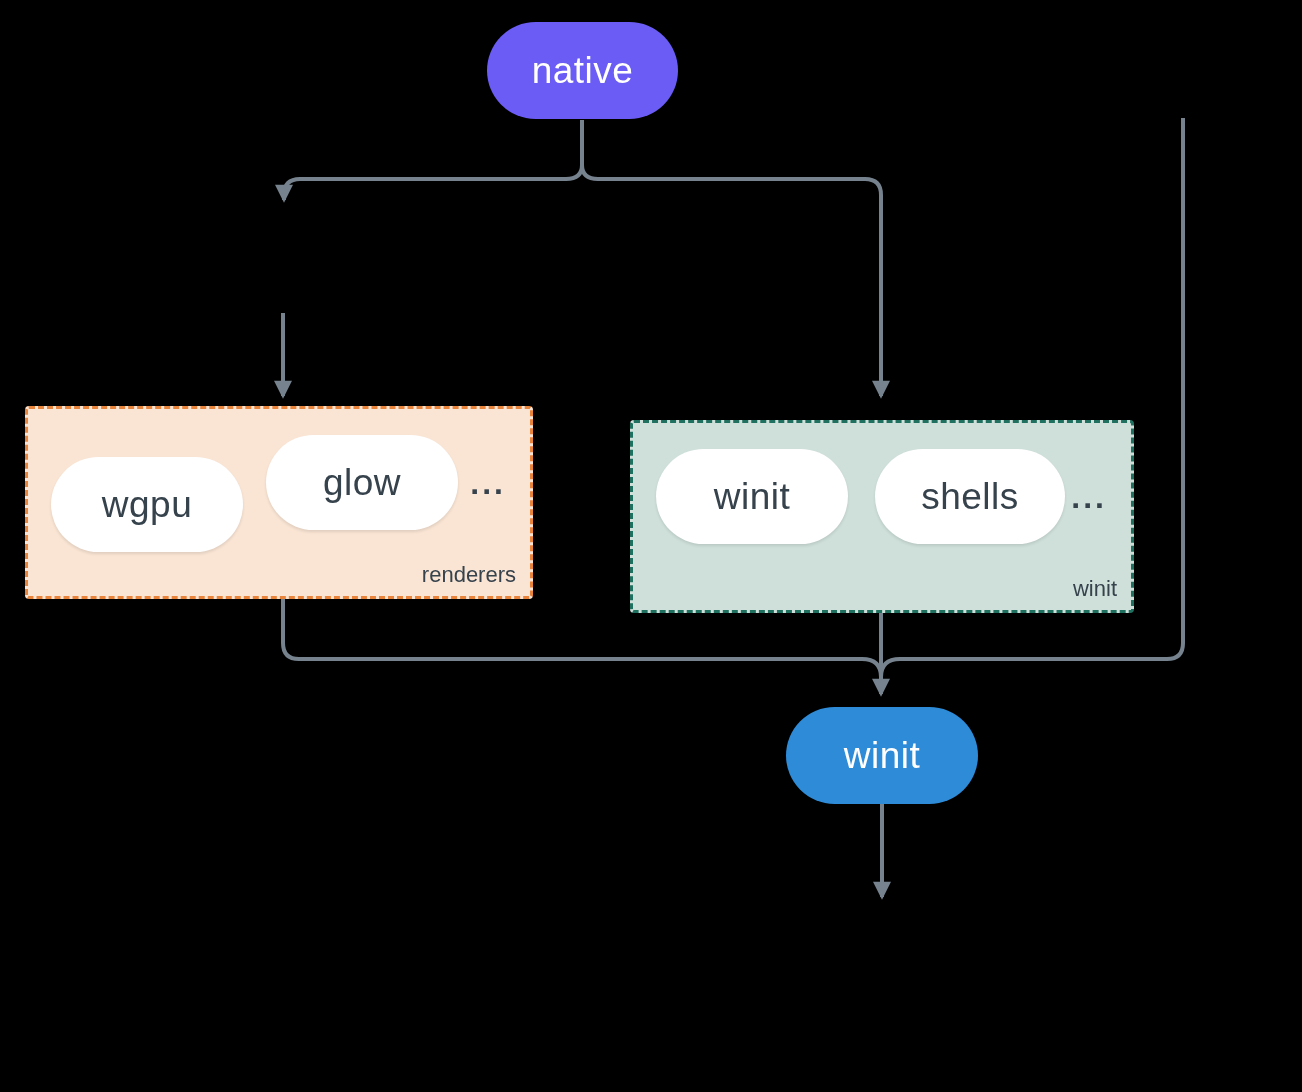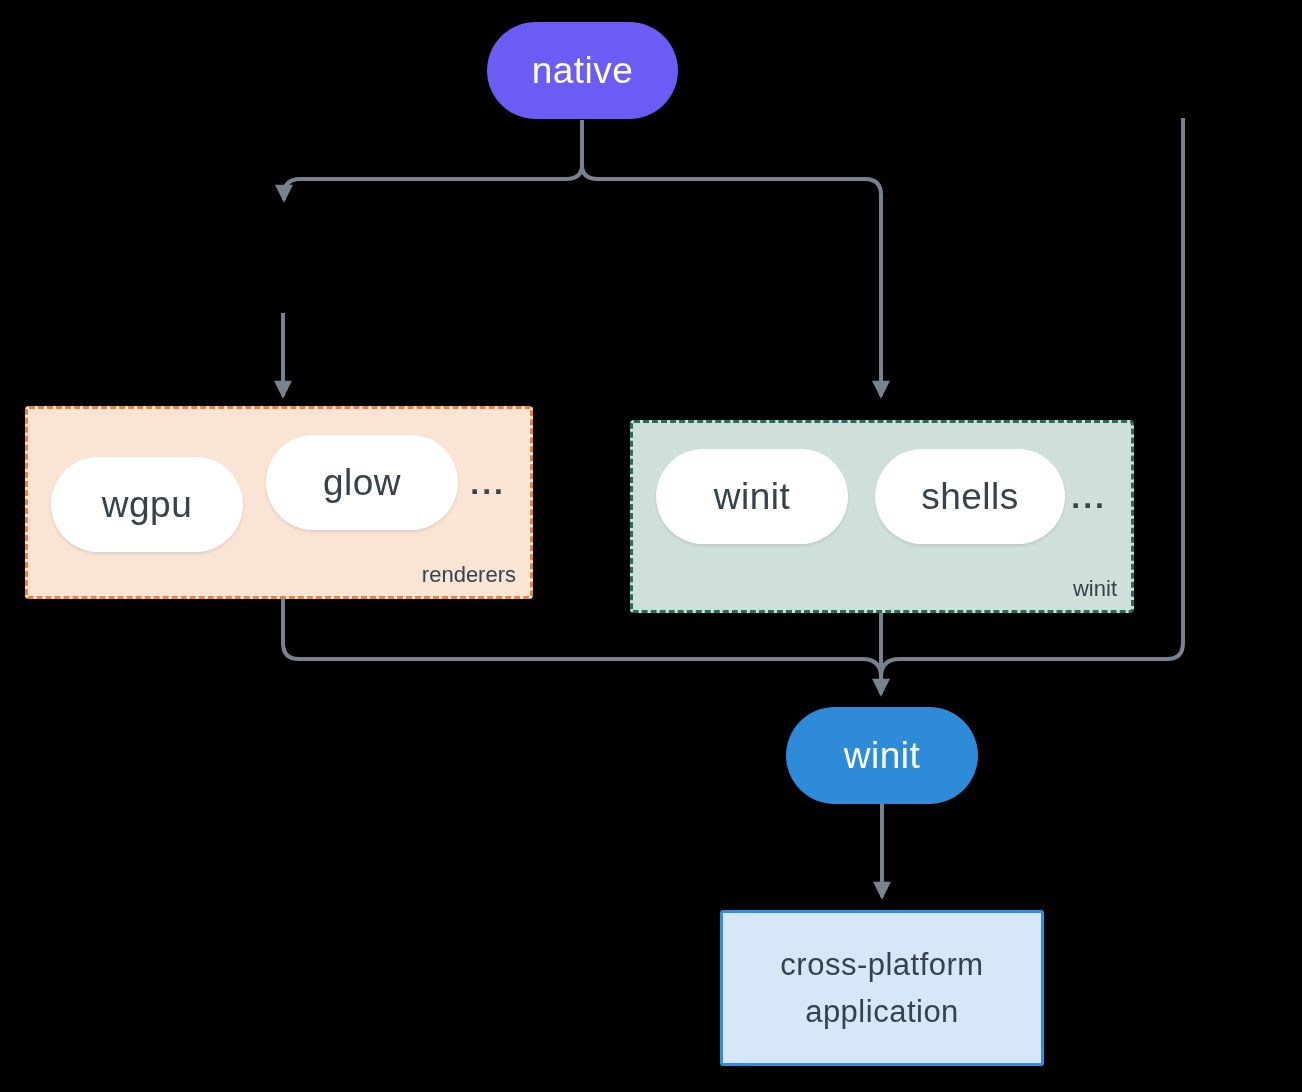--- a/index.html
+++ b/index.html
@@ -129,18 +129,14 @@
       <span>shells</span>
     </div>
     <span class="ellipsis" style="right:24px;top:56px;">...</span>
     <span class="group-label">winit</span>
   </div>
 
   <div class="pill blue" style="left:786px;top:707px;width:192px;height:97px;">
     <span>winit</span>
   </div>
 
-  <div class="appbox">
-    <span class="line">cross-platform</span>
-    <span class="line">application</span>
-  </div>
 
 </div>
 
 </body></html>

